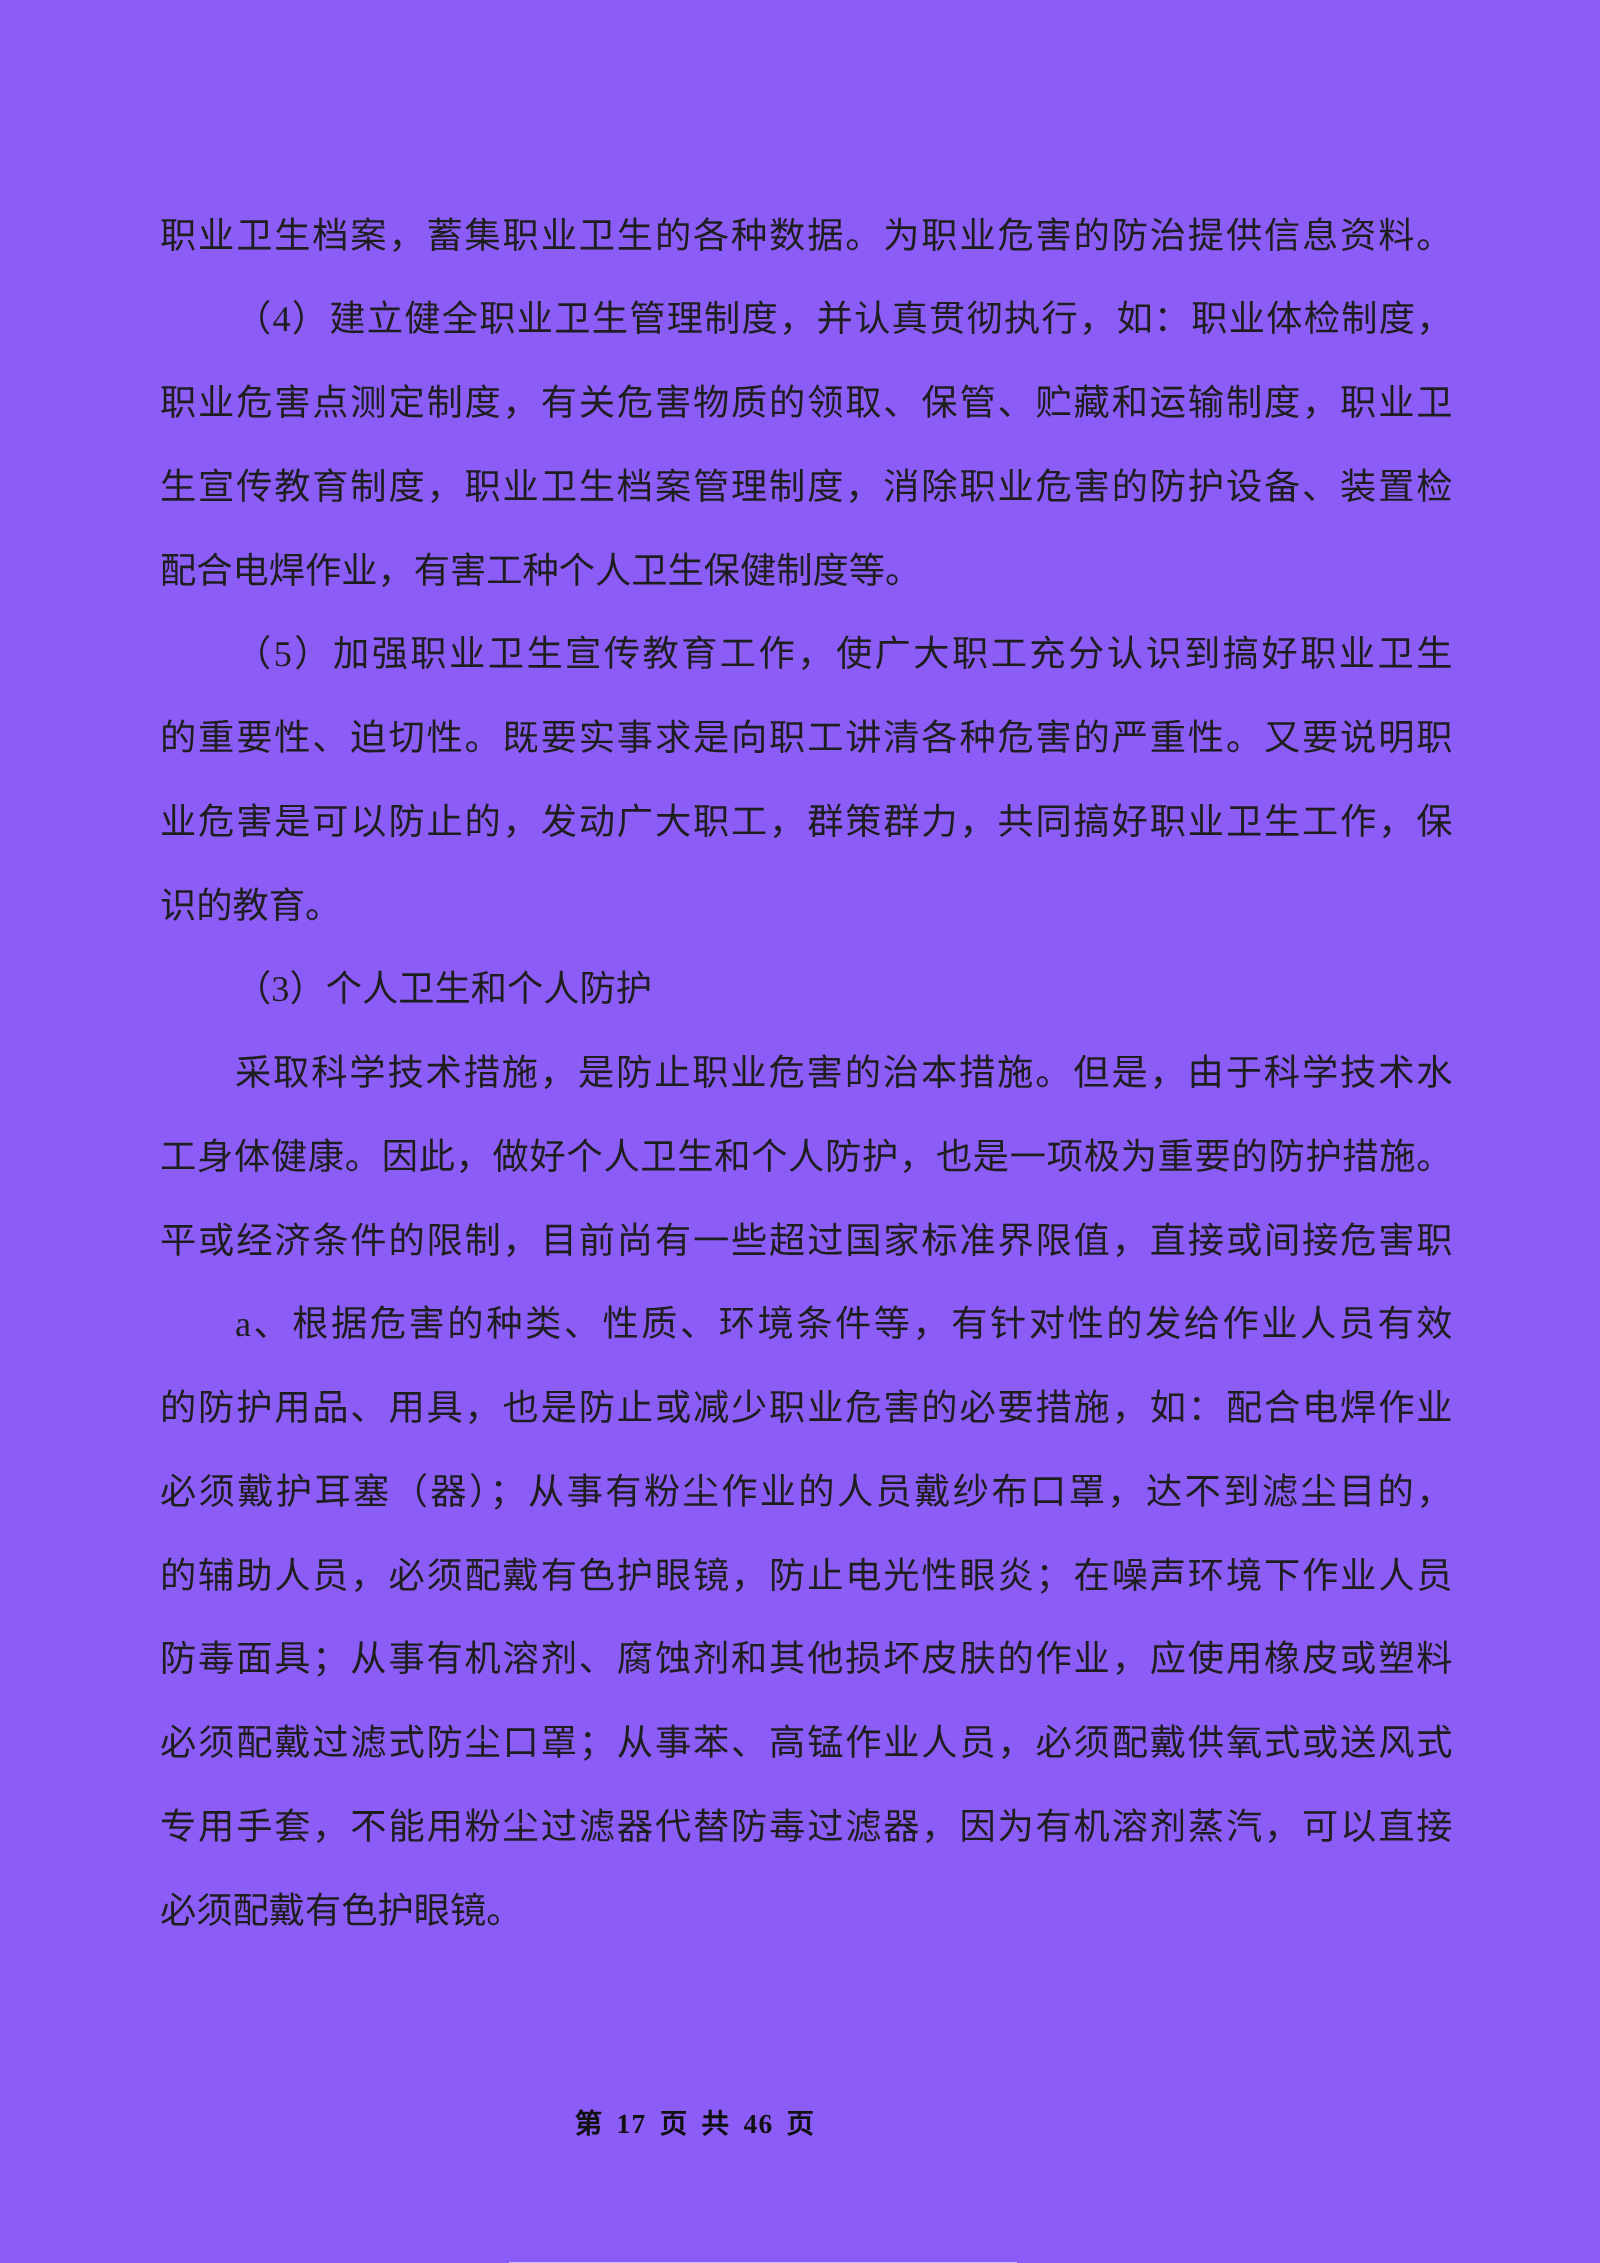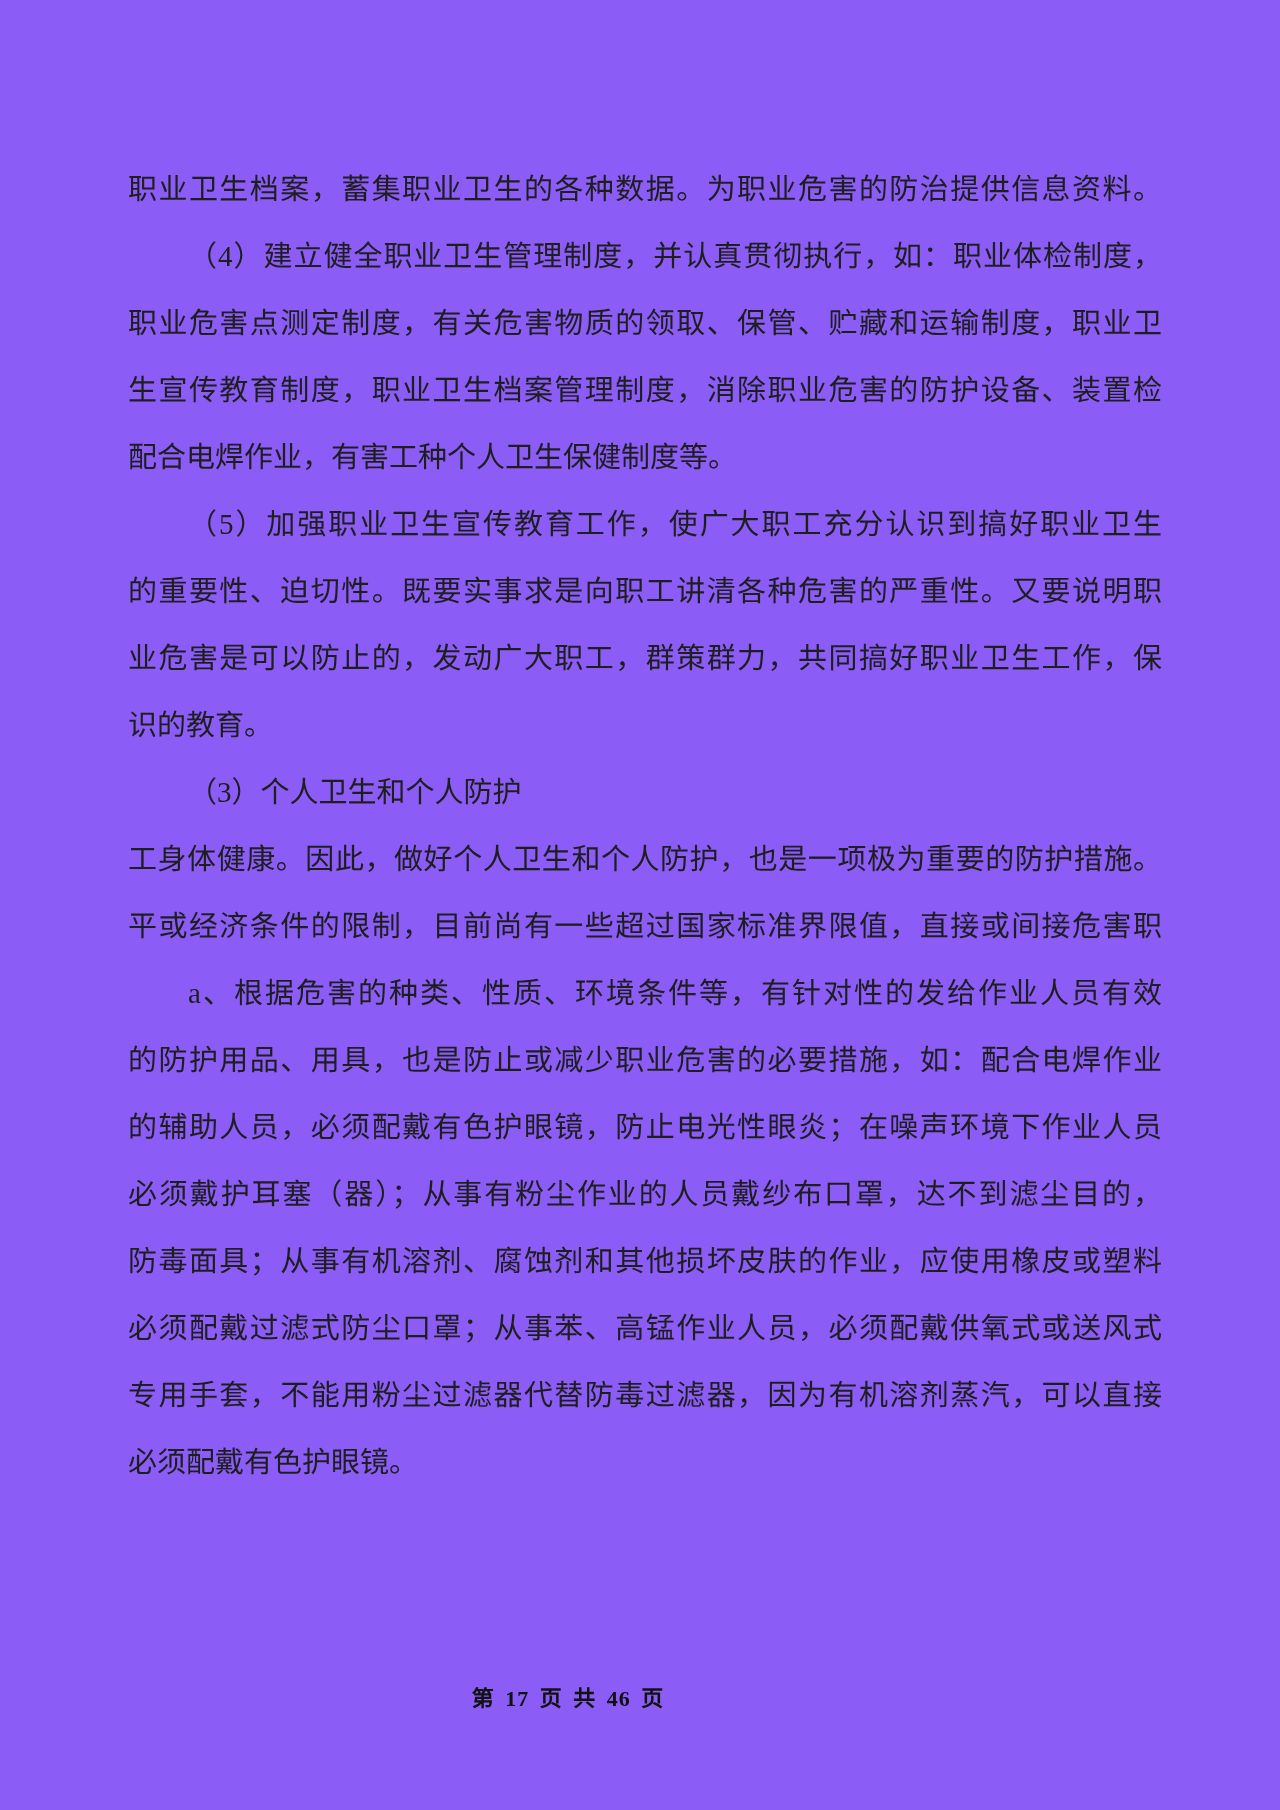--- a/index.html
+++ b/index.html
@@ -32,21 +32,21 @@
     overflow: visible;
   }
   .line.fill {
     text-align-last: justify;
   }
   .line.indent {
     text-indent: 60px;
   }
   .page-footer {
     position: absolute;
-    left: 568px;
+    left: 556px;
     top: 1696px;
     transform: translate(-50%, -50%);
     font-size: 22px;
     font-weight: 700;
     letter-spacing: 1px;
     word-spacing: 4px;
     white-space: nowrap;
     color: #111111;
   }
 </style>
@@ -59,26 +59,27 @@
       <div class="line fill">职业卫生档案，蓄集职业卫生的各种数据。为职业危害的防治提供信息资料。</div>
       <div class="line fill indent">（4）建立健全职业卫生管理制度，并认真贯彻执行，如：职业体检制度，</div>
       <div class="line fill">职业危害点测定制度，有关危害物质的领取、保管、贮藏和运输制度，职业卫</div>
       <div class="line fill">生宣传教育制度，职业卫生档案管理制度，消除职业危害的防护设备、装置检</div>
       <div class="line">配合电焊作业，有害工种个人卫生保健制度等。</div>
       <div class="line fill indent">（5）加强职业卫生宣传教育工作，使广大职工充分认识到搞好职业卫生</div>
       <div class="line fill">的重要性、迫切性。既要实事求是向职工讲清各种危害的严重性。又要说明职</div>
       <div class="line fill">业危害是可以防止的，发动广大职工，群策群力，共同搞好职业卫生工作，保</div>
       <div class="line">识的教育。</div>
       <div class="line indent">（3）个人卫生和个人防护</div>
+      <div class="line fill indent">采取科学技术措施，是防止职业危害的治本措施。但是，由于科学技术水</div>
       <div class="line fill">工身体健康。因此，做好个人卫生和个人防护，也是一项极为重要的防护措施。</div>
       <div class="line fill">平或经济条件的限制，目前尚有一些超过国家标准界限值，直接或间接危害职</div>
       <div class="line fill indent">a、根据危害的种类、性质、环境条件等，有针对性的发给作业人员有效</div>
       <div class="line fill">的防护用品、用具，也是防止或减少职业危害的必要措施，如：配合电焊作业</div>
+      <div class="line fill">必须戴护耳塞（器）；从事有粉尘作业的人员戴纱布口罩，达不到滤尘目的，</div>
       <div class="line fill">的辅助人员，必须配戴有色护眼镜，防止电光性眼炎；在噪声环境下作业人员</div>
-      <div class="line fill">必须戴护耳塞（器）；从事有粉尘作业的人员戴纱布口罩，达不到滤尘目的，</div>
       <div class="line fill">防毒面具；从事有机溶剂、腐蚀剂和其他损坏皮肤的作业，应使用橡皮或塑料</div>
       <div class="line fill">必须配戴过滤式防尘口罩；从事苯、高锰作业人员，必须配戴供氧式或送风式</div>
       <div class="line fill">专用手套，不能用粉尘过滤器代替防毒过滤器，因为有机溶剂蒸汽，可以直接</div>
       <div class="line">必须配戴有色护眼镜。</div>
     </main>
 
   <footer class="page-footer">
     <span>第 17 页 共 46 页</span>
   </footer>
 

